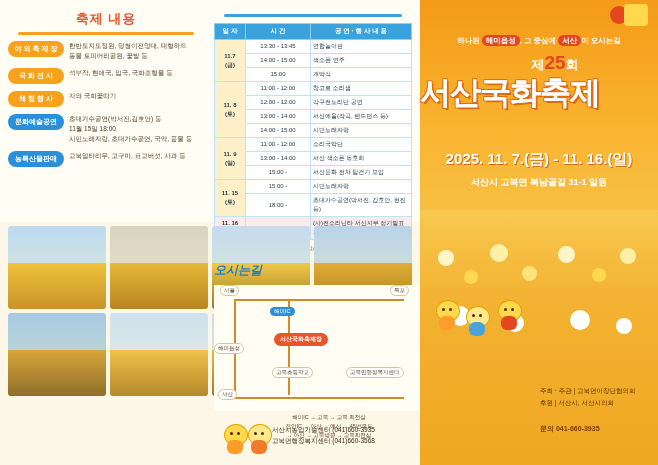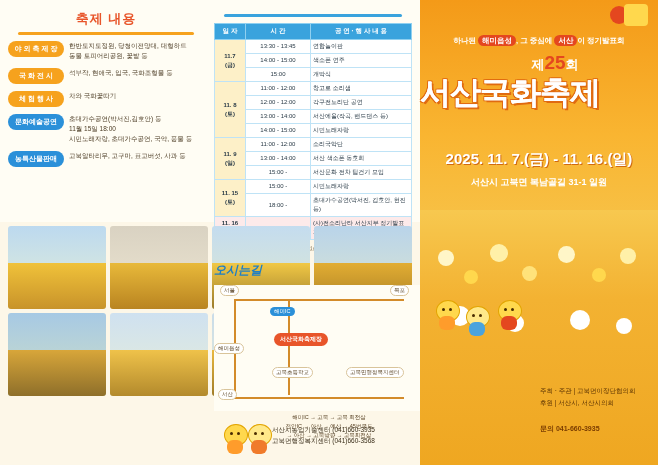--- a/index.html
+++ b/index.html
@@ -297,21 +297,21 @@
 
   <div class="right">
     <div class="right-sky"></div>
 
     <div class="logo-badge">
       <div class="b1"></div>
         <div class="b2"></div>
     </div>
 
     <div class="slogan">
-      <span>하나된 </span><span class="hl">해미읍성</span><span>, 그 중심에 </span><span class="hl">서산</span><span>이 정기발표회</span>
+      <span>하나된 </span><span class="hl">해미읍성</span><span>, 그 중심에 </span><span class="hl">서산</span><span>이 오시는길</span>
     </div>
 
     <div class="edition">
       <span>제</span><span class="num">25</span><span>회</span>
     </div>
 
     <div class="maintitle">서산국화축제</div>
 
     <div class="dates">2025. 11. 7.(금) - 11. 16.(일)</div>
     <div class="place">서산시 고북면 복남골길 31-1 일원</div>

